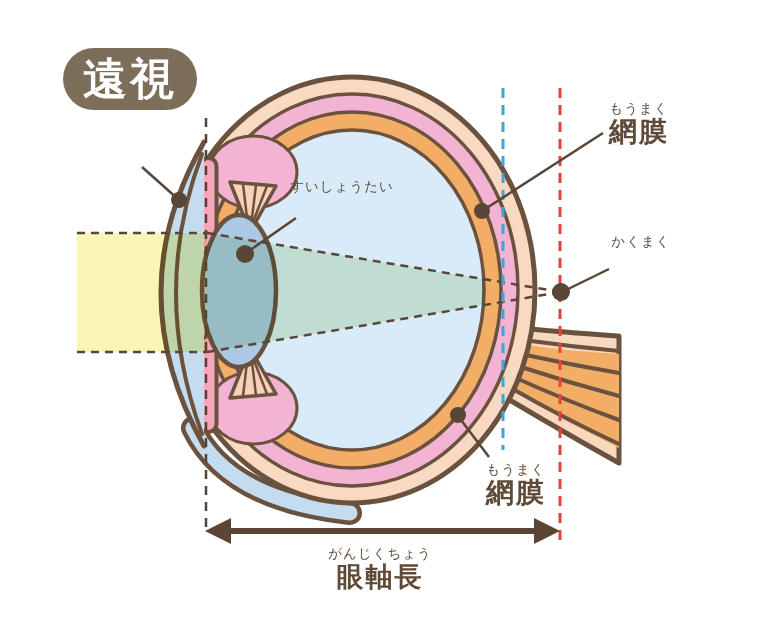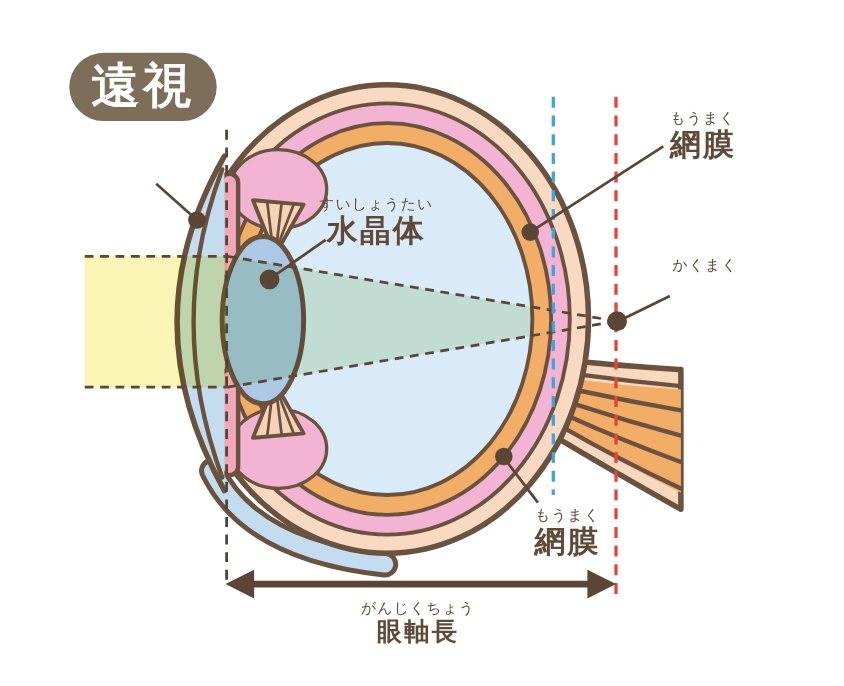--- a/index.html
+++ b/index.html
@@ -8,21 +8,21 @@
     font-family:"DejaVu Sans", sans-serif;overflow:hidden;
   }
   #stage{position:absolute;left:0;top:0;width:767px;height:624px;}
   svg{position:absolute;left:0;top:0;}
   .label-block{
     position:absolute;transform:translateX(-50%);
     text-align:center;color:#5f4a37;white-space:nowrap;pointer-events:none;
   }
   .furigana{font-size:13.5px;font-weight:400;letter-spacing:1px;line-height:1.25;}
   .main-label{font-size:28px;font-weight:700;letter-spacing:2px;line-height:1.1;}
-  .main-label.big{font-size:23px;font-family:Liberation Serif, serif;}
+  .main-label.big{font-size:27px;}
   #title-badge{
     position:absolute;left:63px;top:48px;width:134px;height:62px;
     background:#7d6e5a;border-radius:31px;display:flex;align-items:center;justify-content:center;
   }
   #title-badge span{color:#ffffff;font-size:44px;font-weight:700;letter-spacing:3px;line-height:1;}
 </style>
 </head>
 <body>
 
 <div id="stage">
@@ -123,21 +123,20 @@
   </g>
 </svg>
 
 <div id="title-badge">
   <span>遠視</span>
 </div>
 
 
 <div class="label-block" style="left:342px;top:178px;">
   <div class="furigana">すいしょうたい</div>
-  <div class="main-label">水晶体</div>
 </div>
 
 <div class="label-block" style="left:639px;top:100px;">
   <div class="furigana">もうまく</div>
   <div class="main-label">網膜</div>
 </div>
 
 <div class="label-block" style="left:641px;top:233px;">
   <div class="furigana">かくまく</div>
 </div>

